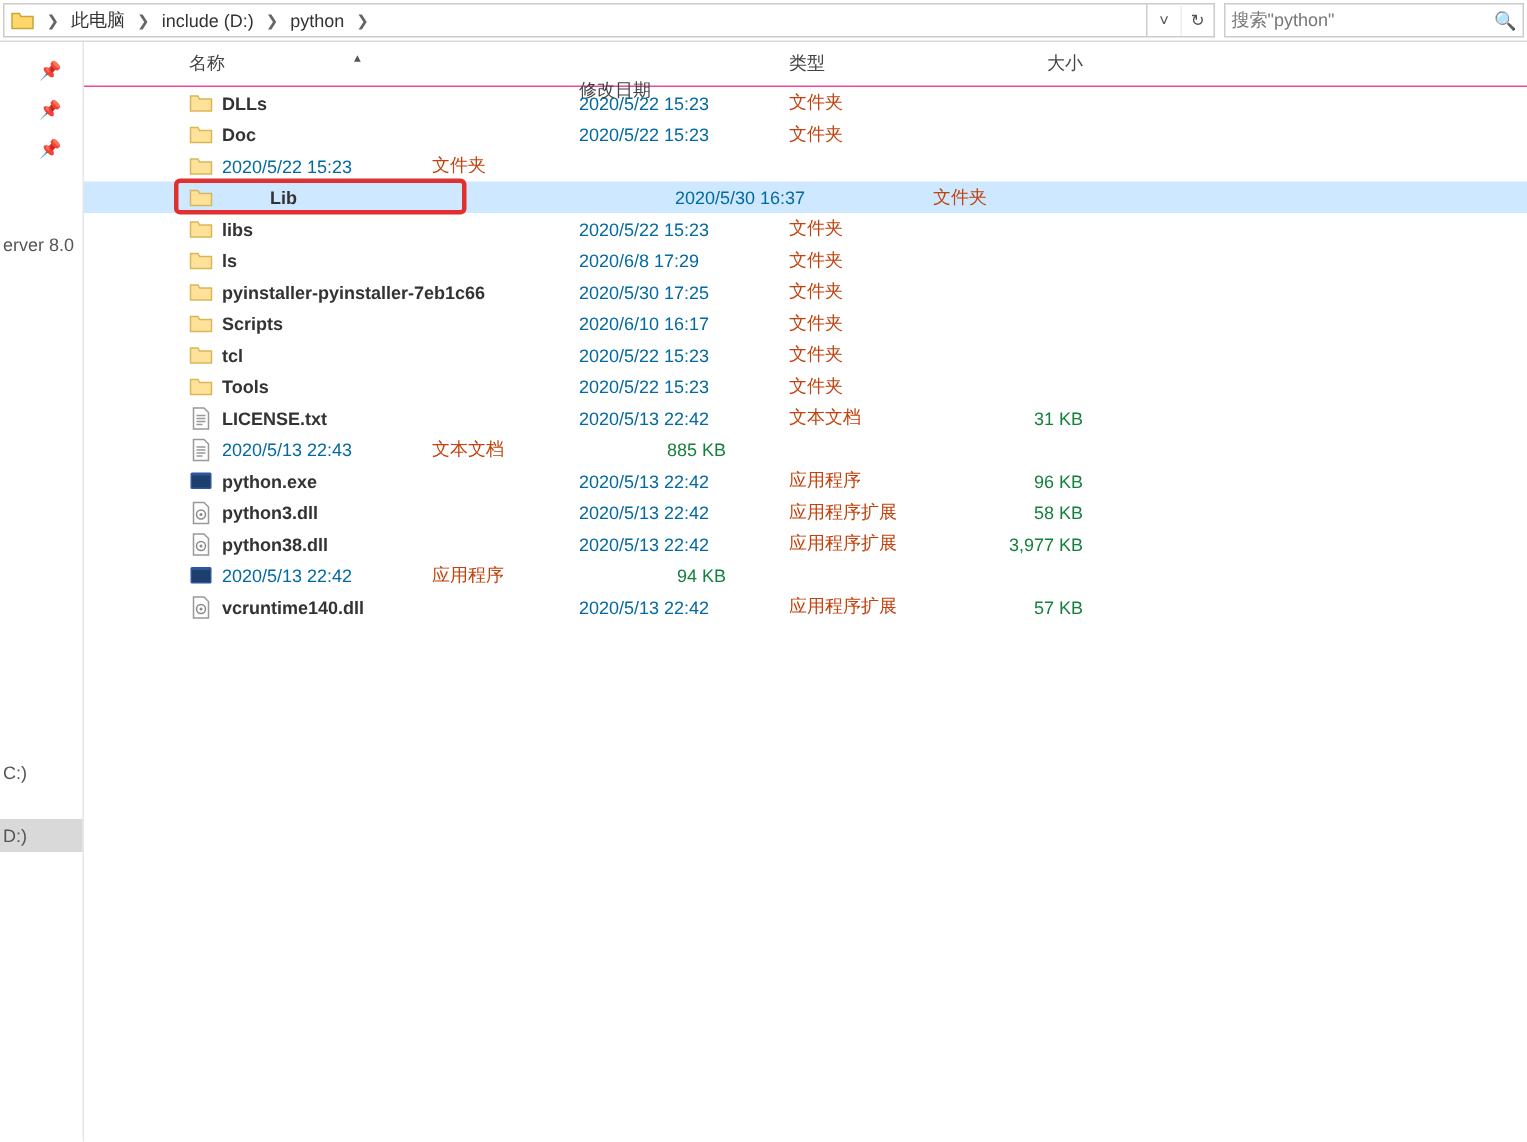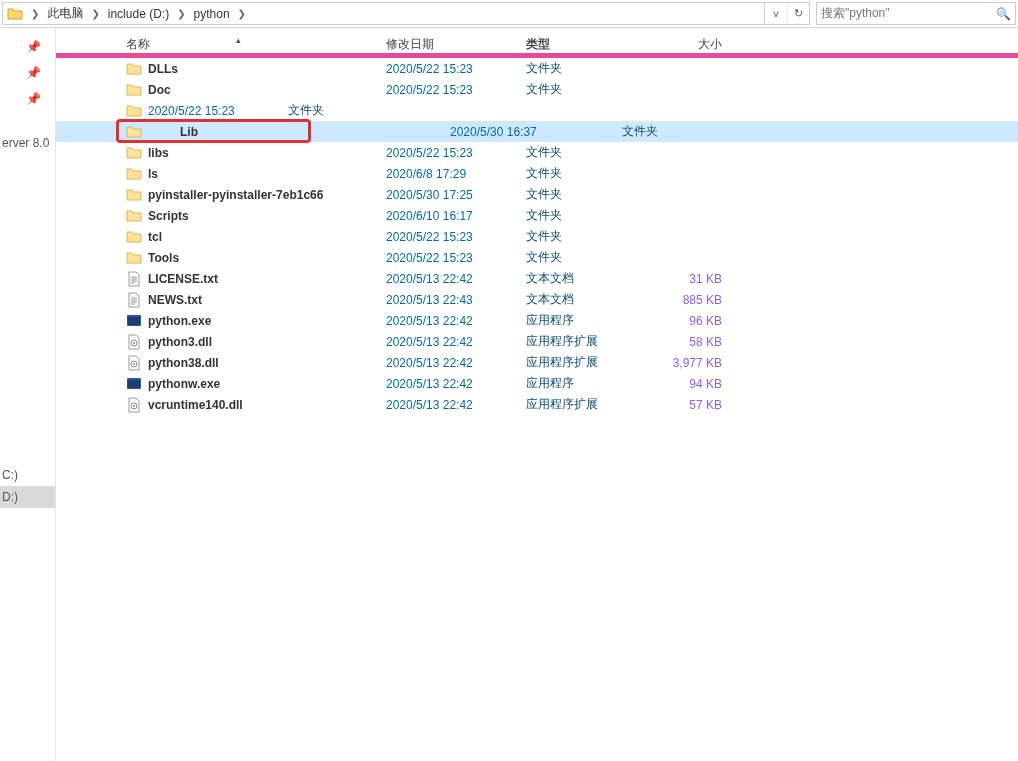--- a/index.html
+++ b/index.html
@@ -93,43 +93,44 @@
     padding-right: 14px;
     color: #888;
     font-size: 12px;
   }
   .nav-pane .nav-label {
     font-size: 12px;
     color: #555;
     padding: 4px 2px;
     white-space: nowrap;
     overflow: hidden;
+    margin-top: 20px;
   }
   .nav-pane .nav-label.sel {
     background: #d9d9d9;
   }
   
   .list-pane {
     flex: 1;
     overflow: auto;
     position: relative;
   }
   .cols {
     display: flex;
     height: 30px;
-    align-items: flex-end;
+    align-items: center;
     padding-left: 70px;
     color: #444;
     position: relative;
-    border-bottom: 5px solid #ec4899;
+    border-bottom: 1px solid #ec4899;
   }
   .cols .col { }
   .col-name  { width: 260px; position: relative; }
   .col-date  { width: 140px; margin-top: 35px; }
-  .col-type  { width: 124px; font-weight: bold; }
+  .col-type  { width: 124px; }
   .col-size  { width: 72px; text-align: right; }
   .sort-ind {
     position: absolute;
     left: 110px;
     top: -1px;
     font-size: 9px;
     color: #555;
   }
   .rows { }
   .row {
@@ -141,22 +142,22 @@
   }
   .row.selected { background: #cde8ff; gap: 32px; }
   .row .icon {
     width: 16px; height: 16px;
     margin-right: 6px;
     display: inline-flex; align-items: center; justify-content: center;
     flex: 0 0 auto;
   }
   .row .name { width: 238px; overflow: hidden; text-overflow: ellipsis; font-weight: bold; }
   .row .date { width: 140px; color: #0369a1; }
-  .row .type { width: 124px; color: #0c4a6e; font-family: Liberation Serif, serif; }
-  .row .size { width: 72px;  color: #8b5cf6; text-align: right; }
+  .row .type { width: 124px; color: #c2410c; font-family: Liberation Serif, serif; }
+  .row .size { width: 72px;  color: #15803d; text-align: right; }
   .highlight-box {
     position: absolute;
     border: 3px solid #e03030;
     pointer-events: none;
     border-radius: 4px;
   }
 </style>
 </head>
 <body>
 
@@ -334,21 +335,20 @@
           <span class="type">文本文档</span>
           <span class="size">31 KB</span>
         </div>
         <div class="row">
           <span class="icon">
             <svg width="16" height="16" viewBox="0 0 16 16">
               <path d="M3 1h7l3 3v11H3z" fill="#fff" stroke="#999"></path>
               <path d="M5 6h6M5 8h6M5 10h6M5 12h4" stroke="#999"></path>
             </svg>
           </span>
-          <span class="name">NEWS.txt</span>
           <span class="date">2020/5/13 22:43</span>
           <span class="type">文本文档</span>
           <span class="size">885 KB</span>
         </div>
         <div class="row">
           <span class="icon">
             <svg width="16" height="16" viewBox="0 0 16 16">
               <rect x="1" y="2" width="14" height="11" rx="1" fill="#2b579a"></rect>
               <rect x="2" y="4" width="12" height="8" fill="#1e3f6e"></rect>
             </svg>
@@ -384,21 +384,20 @@
           <span class="type">应用程序扩展</span>
           <span class="size">3,977 KB</span>
         </div>
         <div class="row">
           <span class="icon">
             <svg width="16" height="16" viewBox="0 0 16 16">
               <rect x="1" y="2" width="14" height="11" rx="1" fill="#2b579a"></rect>
               <rect x="2" y="4" width="12" height="8" fill="#1e3f6e"></rect>
             </svg>
           </span>
-          <span class="name">pythonw.exe</span>
           <span class="date">2020/5/13 22:42</span>
           <span class="type">应用程序</span>
           <span class="size">94 KB</span>
         </div>
         <div class="row">
           <span class="icon">
             <svg width="16" height="16" viewBox="0 0 16 16">
               <path d="M3 1h7l3 3v11H3z" fill="#fff" stroke="#999"></path>
               <circle cx="8" cy="9" r="3" fill="none" stroke="#888"></circle>
               <circle cx="8" cy="9" r="1" fill="#888"></circle>

